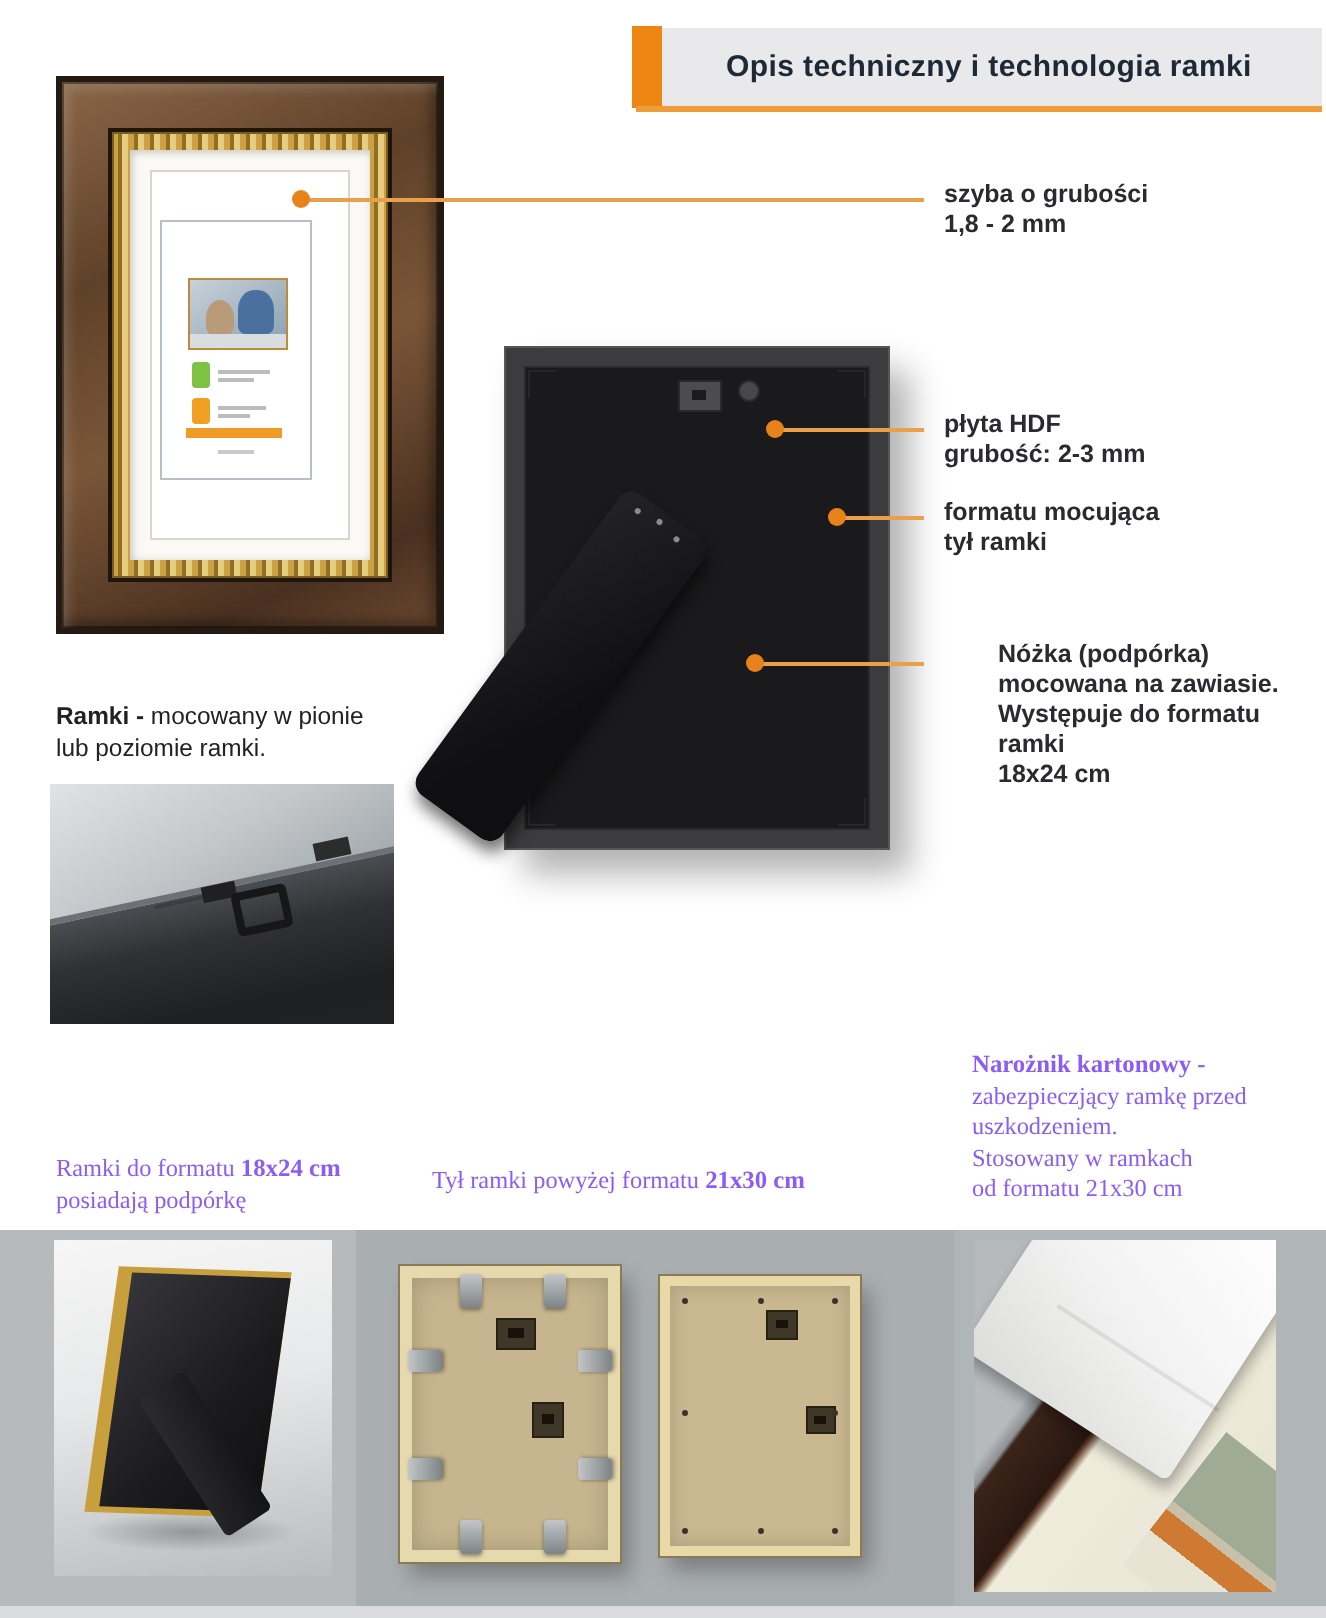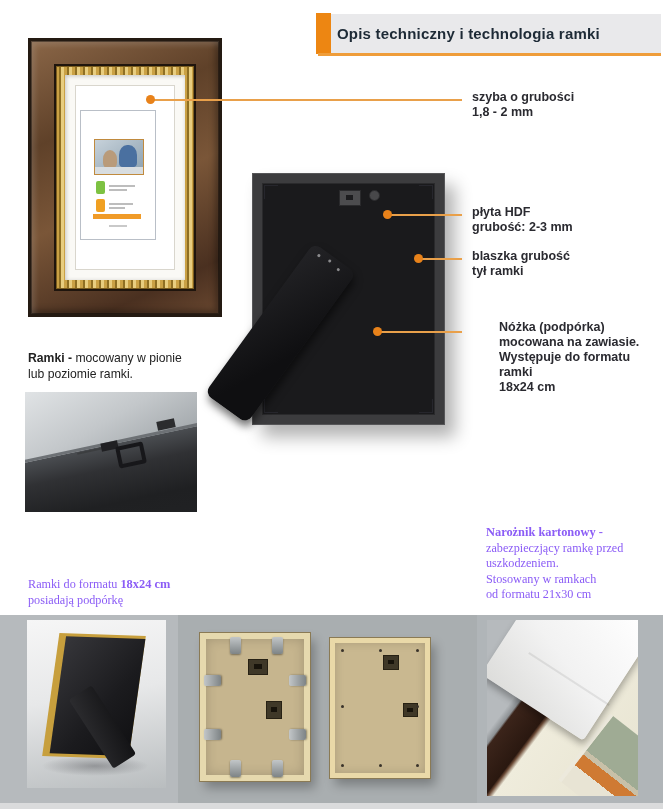--- a/index.html
+++ b/index.html
@@ -2,21 +2,21 @@
 <html><head>
 <meta charset="utf-8">
 <style>
   html,body{margin:0;padding:0;background:#fff;}
   .page{position:relative;width:663px;height:809px;background:#ffffff;overflow:hidden;
         font-family:"Liberation Sans", sans-serif;color:#26262c;}
   
   .hdr-accent{position:absolute;left:316px;top:13px;width:15px;height:41px;background:#ed8612;}
   .hdr-panel{position:absolute;left:331px;top:14px;width:330px;height:39px;background:#e9e9eb;
              display:flex;align-items:center;}
-  .hdr-title{font-size:15px;font-weight:bold;color:#1d2a36;padding-left:6px;letter-spacing:.2px;}
+  .hdr-title{font-size:15px;font-weight:bold;color:#1d2a36;padding-left:32px;letter-spacing:.2px;}
   .hdr-underline{position:absolute;left:318px;top:53px;width:343px;height:3px;background:#ef9d3a;}
   
   .fr{position:absolute;left:28px;top:38px;width:194px;height:279px;}
   .fr .a{position:absolute;inset:0;background:#241a12;}
   .fr .b{position:absolute;inset:3px;background:linear-gradient(155deg,#8a6647 0%,#5f4129 30%,#7a5638 55%,#4a3020 85%,#6a4830 100%);
          box-shadow:inset 0 0 0 1px rgba(0,0,0,.4),inset 3px 3px 6px rgba(255,255,255,.18),inset -3px -3px 7px rgba(0,0,0,.4);}
   .fr .c{position:absolute;inset:26px;background:#1f150d;}
   .fr .d{position:absolute;inset:28px;background:repeating-linear-gradient(90deg,#caa145 0 3px,#8f6f23 3px 5px,#e8cd7f 5px 8px);
          box-shadow:inset 0 0 0 1px #7a5c1e;}
   .fr .e{position:absolute;inset:37px;background:#faf9f5;box-shadow:inset 1px 1px 4px rgba(0,0,0,.22);}
@@ -174,21 +174,21 @@
   <div class="cline" style="left:391px;top:214px;width:71px;"></div>
   <div class="dot" style="left:383px;top:210px;"></div>
   <div class="co" style="top:205px;">
     <div>płyta HDF</div>
     <div>grubość: 2-3 mm</div>
   </div>
 
   <div class="cline" style="left:422px;top:258px;width:40px;"></div>
   <div class="dot" style="left:414px;top:254px;"></div>
   <div class="co" style="top:249px;">
-    <div>blaszka grubość</div>
+    <div>formatu mocująca</div>
     <div>tył ramki</div>
   </div>
 
   <div class="cline" style="left:381px;top:331px;width:81px;"></div>
   <div class="dot" style="left:373px;top:327px;"></div>
   <div class="co" style="top:320px;margin-left:27px;">
     <div>Nóżka (podpórka)</div>
     <div>mocowana na zawiasie.</div>
     <div>Występuje do formatu ramki</div>
     <div>18x24 cm</div>
@@ -205,20 +205,23 @@
     <div class="hz-frame"></div>
     <div class="hz-wire"></div>
     <div class="hz-tab"></div>
     <div class="hz-ring"></div>
     <div class="hz-latch"></div>
   </div>
 
   <div class="cap" style="left:28px;top:576px;">
     <div><span>Ramki do formatu </span><b>18x24 cm</b></div>
     <div>posiadają podpórkę</div>
+  </div>
+  <div class="cap" style="left:216px;top:582px;">
+    <span>Tył ramki powyżej formatu </span><b>21x30 cm</b>
   </div>
   <div class="cap" style="left:486px;top:525px;line-height:15.5px;">
     <div><b>Narożnik kartonowy -</b></div>
     <div>zabezpieczjący ramkę przed</div>
     <div>uszkodzeniem.</div>
     <div>Stosowany w ramkach</div>
     <div>od formatu 21x30 cm</div>
   </div>
 
   <div class="strip-b1"></div>

